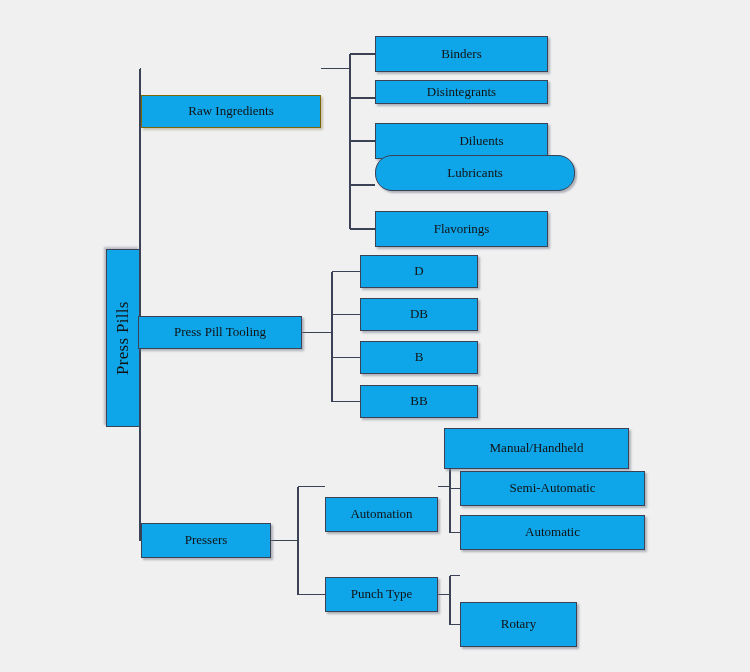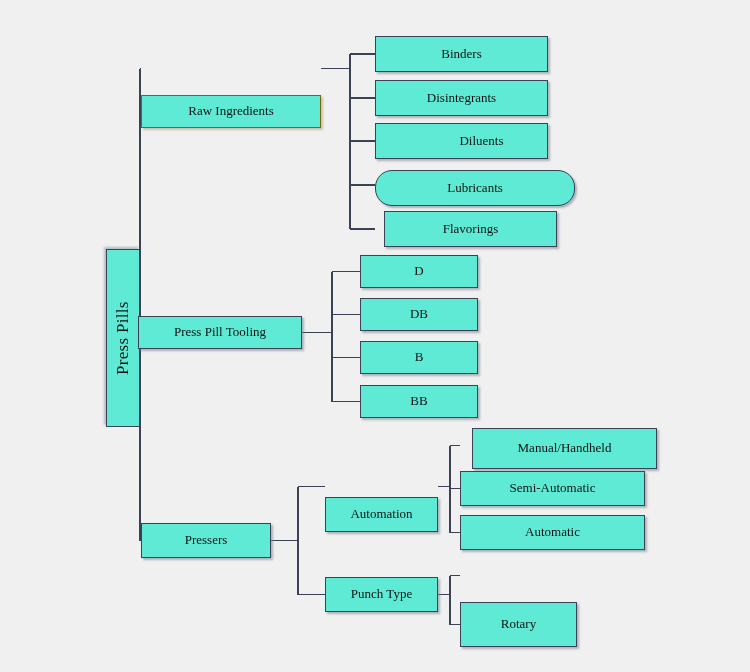--- a/index.html
+++ b/index.html
@@ -21,21 +21,21 @@
   #edges {
     position: absolute;
     left: 0;
     top: 0;
     width: 750px;
     height: 672px;
   }
   .node {
     position: absolute;
     box-sizing: border-box;
-    background: #5eead4;
+    background: #0ea5e9;
     border: 1px solid #3b4256;
     display: flex;
     align-items: center;
     justify-content: center;
     color: #121212;
     font-size: 13px;
     line-height: 1.1;
     text-align: center;
     box-shadow: 2px 2px 2px rgba(120,125,140,0.55);
     white-space: nowrap;
@@ -93,30 +93,30 @@
     </svg>
 <div class="node root" style="left: 106px; top: 249px; width: 34px; height: 178px;">
       <span>Press Pills</span>
     </div>
     <div class="node lvl1 accent" style="left: 141px; top: 52px; width: 180px; height: 33px; margin-top: 43px;">
       <span>Raw Ingredients</span>
     </div>
     <div class="node lvl2" style="left: 375px; top: 36px; width: 173px; height: 36px;">
       <span>Binders</span>
     </div>
-    <div class="node lvl2" style="left: 375px; top: 80px; width: 173px; height: 36px;">
+    <div class="node lvl2" style="left: 375px; top: 80px; width: 173px; height: 24px;">
       <span>Disintegrants</span>
     </div>
     <div class="node lvl2" style="left: 375px; top: 123px; width: 173px; height: 36px; padding-left: 40px;">
       <span>Diluents</span>
     </div>
-    <div class="node lvl2" style="left: 375px; top: 170px; width: 200px; height: 36px; border-radius: 17px;">
+    <div class="node lvl2" style="left: 375px; top: 155px; width: 200px; height: 36px; border-radius: 17px;">
       <span>Lubricants</span>
     </div>
-    <div class="node lvl2" style="left: 375px; top: 211px; width: 173px; height: 36px; margin-left: 9px;">
+    <div class="node lvl2" style="left: 375px; top: 211px; width: 173px; height: 36px;">
       <span>Flavorings</span>
     </div>
     <div class="node lvl1" style="left: 138px; top: 316px; width: 164px; height: 33px;">
       <span>Press Pill Tooling</span>
     </div>
     <div class="node lvl2" style="left: 360px; top: 255px; width: 118px; height: 33px;">
       <span>D</span>
     </div>
     <div class="node lvl2" style="left: 360px; top: 298px; width: 118px; height: 33px;">
       <span>DB</span>
@@ -126,21 +126,21 @@
     </div>
     <div class="node lvl2" style="left: 360px; top: 385px; width: 118px; height: 33px;">
       <span>BB</span>
     </div>
     <div class="node lvl1" style="left: 141px; top: 523px; width: 130px; height: 35px;">
       <span>Pressers</span>
     </div>
     <div class="node lvl2" style="left: 325px; top: 469px; width: 113px; height: 35px; margin-top: 28px;">
       <span>Automation</span>
     </div>
-    <div class="node lvl2" style="left: 472px; top: 428px; width: 185px; height: 41px;">
+    <div class="node lvl2" style="left: 444px; top: 428px; width: 185px; height: 41px;">
       <span>Manual/Handheld</span>
     </div>
     <div class="node lvl2" style="left: 460px; top: 471px; width: 185px; height: 35px;">
       <span>Semi-Automatic</span>
     </div>
     <div class="node lvl2" style="left: 460px; top: 515px; width: 185px; height: 35px;">
       <span>Automatic</span>
     </div>
     <div class="node lvl2" style="left: 325px; top: 577px; width: 113px; height: 35px;">
       <span>Punch Type</span>

